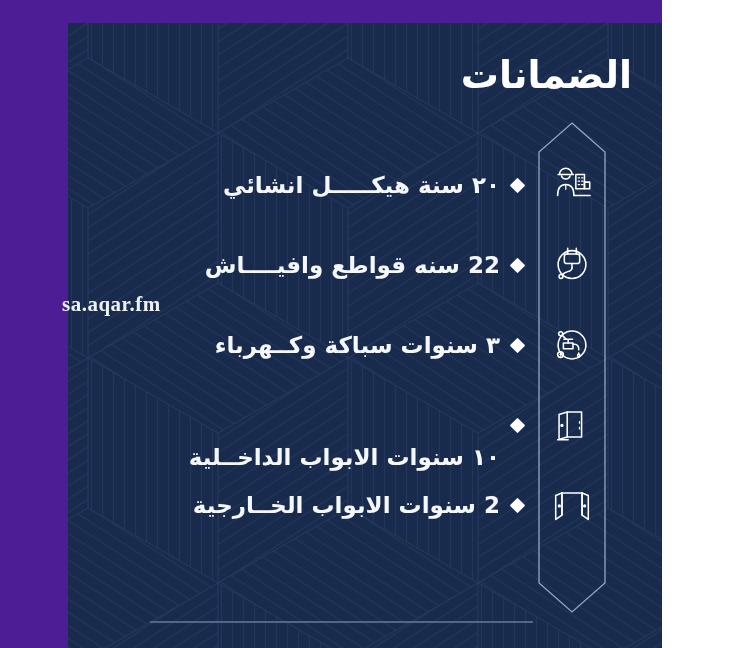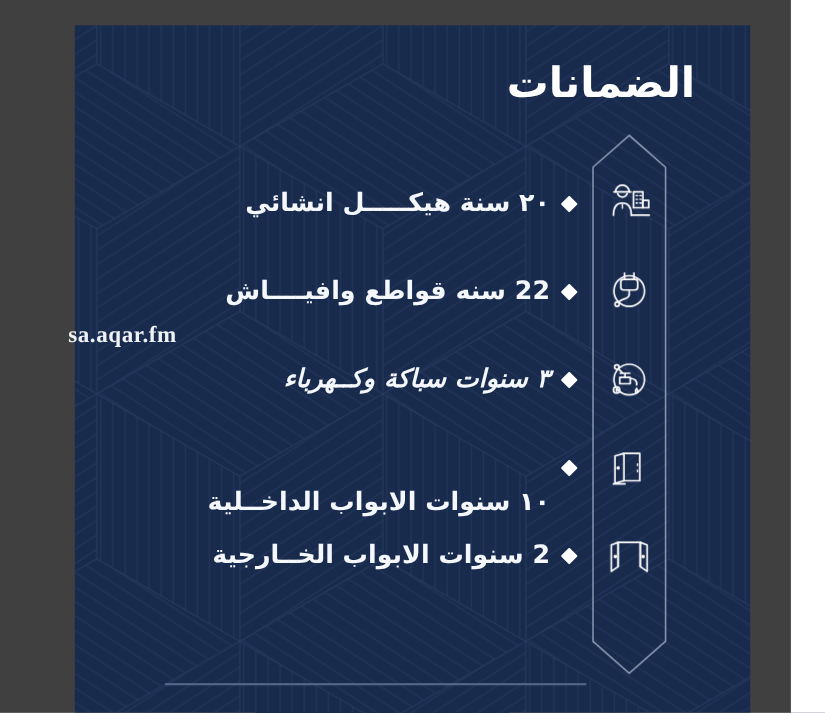--- a/index.html
+++ b/index.html
@@ -1,34 +1,34 @@
 <!DOCTYPE html>
 <html lang="ar"><head>
 <meta charset="utf-8">
 <style>
   html,body{margin:0;padding:0;}
   body{font-family:"DejaVu Sans",sans-serif;}
-  #stage{position:relative;width:719px;height:648px;background:#404040;overflow:hidden;}
+  #stage{position:relative;width:662px;height:648px;background:#4c1d95;overflow:hidden;}
   .card{position:absolute;left:68px;top:23px;width:614px;height:625px;background:#192b4d;overflow:hidden;}
   .pattern{position:absolute;left:0;top:0;width:614px;height:625px;}
   .title{position:absolute;right:50px;top:30px;margin:0;font-size:38px;font-weight:bold;color:#ffffff;direction:rtl;white-space:nowrap;letter-spacing:0;}
   .banner{position:absolute;left:470px;top:99px;width:68px;height:491px;}
   .item-icon{position:absolute;width:46px;height:46px;left:481px;}
   .item-icon svg{width:46px;height:46px;display:block;}
   .bullet{position:absolute;left:444px;width:11px;height:11px;background:#ffffff;transform:rotate(45deg);border-radius:1px;}
   .item-text{position:absolute;right:182px;font-size:23px;font-weight:bold;color:#f4f7fc;direction:rtl;white-space:nowrap;line-height:34px;text-align:center;}
   .divider{position:absolute;left:82px;top:598px;width:383px;height:2px;background:#526689;}
   .footer-text{position:absolute;right:22px;top:582px;font-size:19px;font-weight:bold;color:#ffffff;direction:rtl;white-space:nowrap;}
   .watermark{position:absolute;left:50px;top:272px;z-index:5;}
   .wm-logo{direction:rtl;white-space:nowrap;font-size:60px;font-weight:bold;color:#b6bfcc;line-height:62px;opacity:.95;}
   .wm-logo .accent{color:#e8a3b4;}
   .wm-site{font-family:"Liberation Serif","DejaVu Serif",serif;font-weight:bold;font-size:21px;color:#eef1f6;margin-top:20px;padding-left:12px;letter-spacing:.5px;}
   .r1{top:139px;} .r2{top:219px;} .r3{top:299px;} .r4{top:379px;} .r5{top:459px;}
   .b1{top:157px;} .b2{top:237px;} .b3{top:317px;} .b4{top:397px;} .b5{top:477px;}
-  .t1{top:145px;} .t2{top:225px;} .t3{top:305px;font-style:italic;} .t4{top:385px;margin-top:32px;} .t5{top:465px;}
+  .t1{top:145px;} .t2{top:225px;} .t3{top:305px;} .t4{top:385px;margin-top:32px;} .t5{top:465px;}
 </style>
 </head>
 <body>
 
 <div id="stage">
   <div class="card">
 
     <svg class="pattern" viewBox="0 0 614 625" aria-hidden="true">
       <defs>
         <pattern id="pv" width="11" height="11" patternUnits="userSpaceOnUse">

